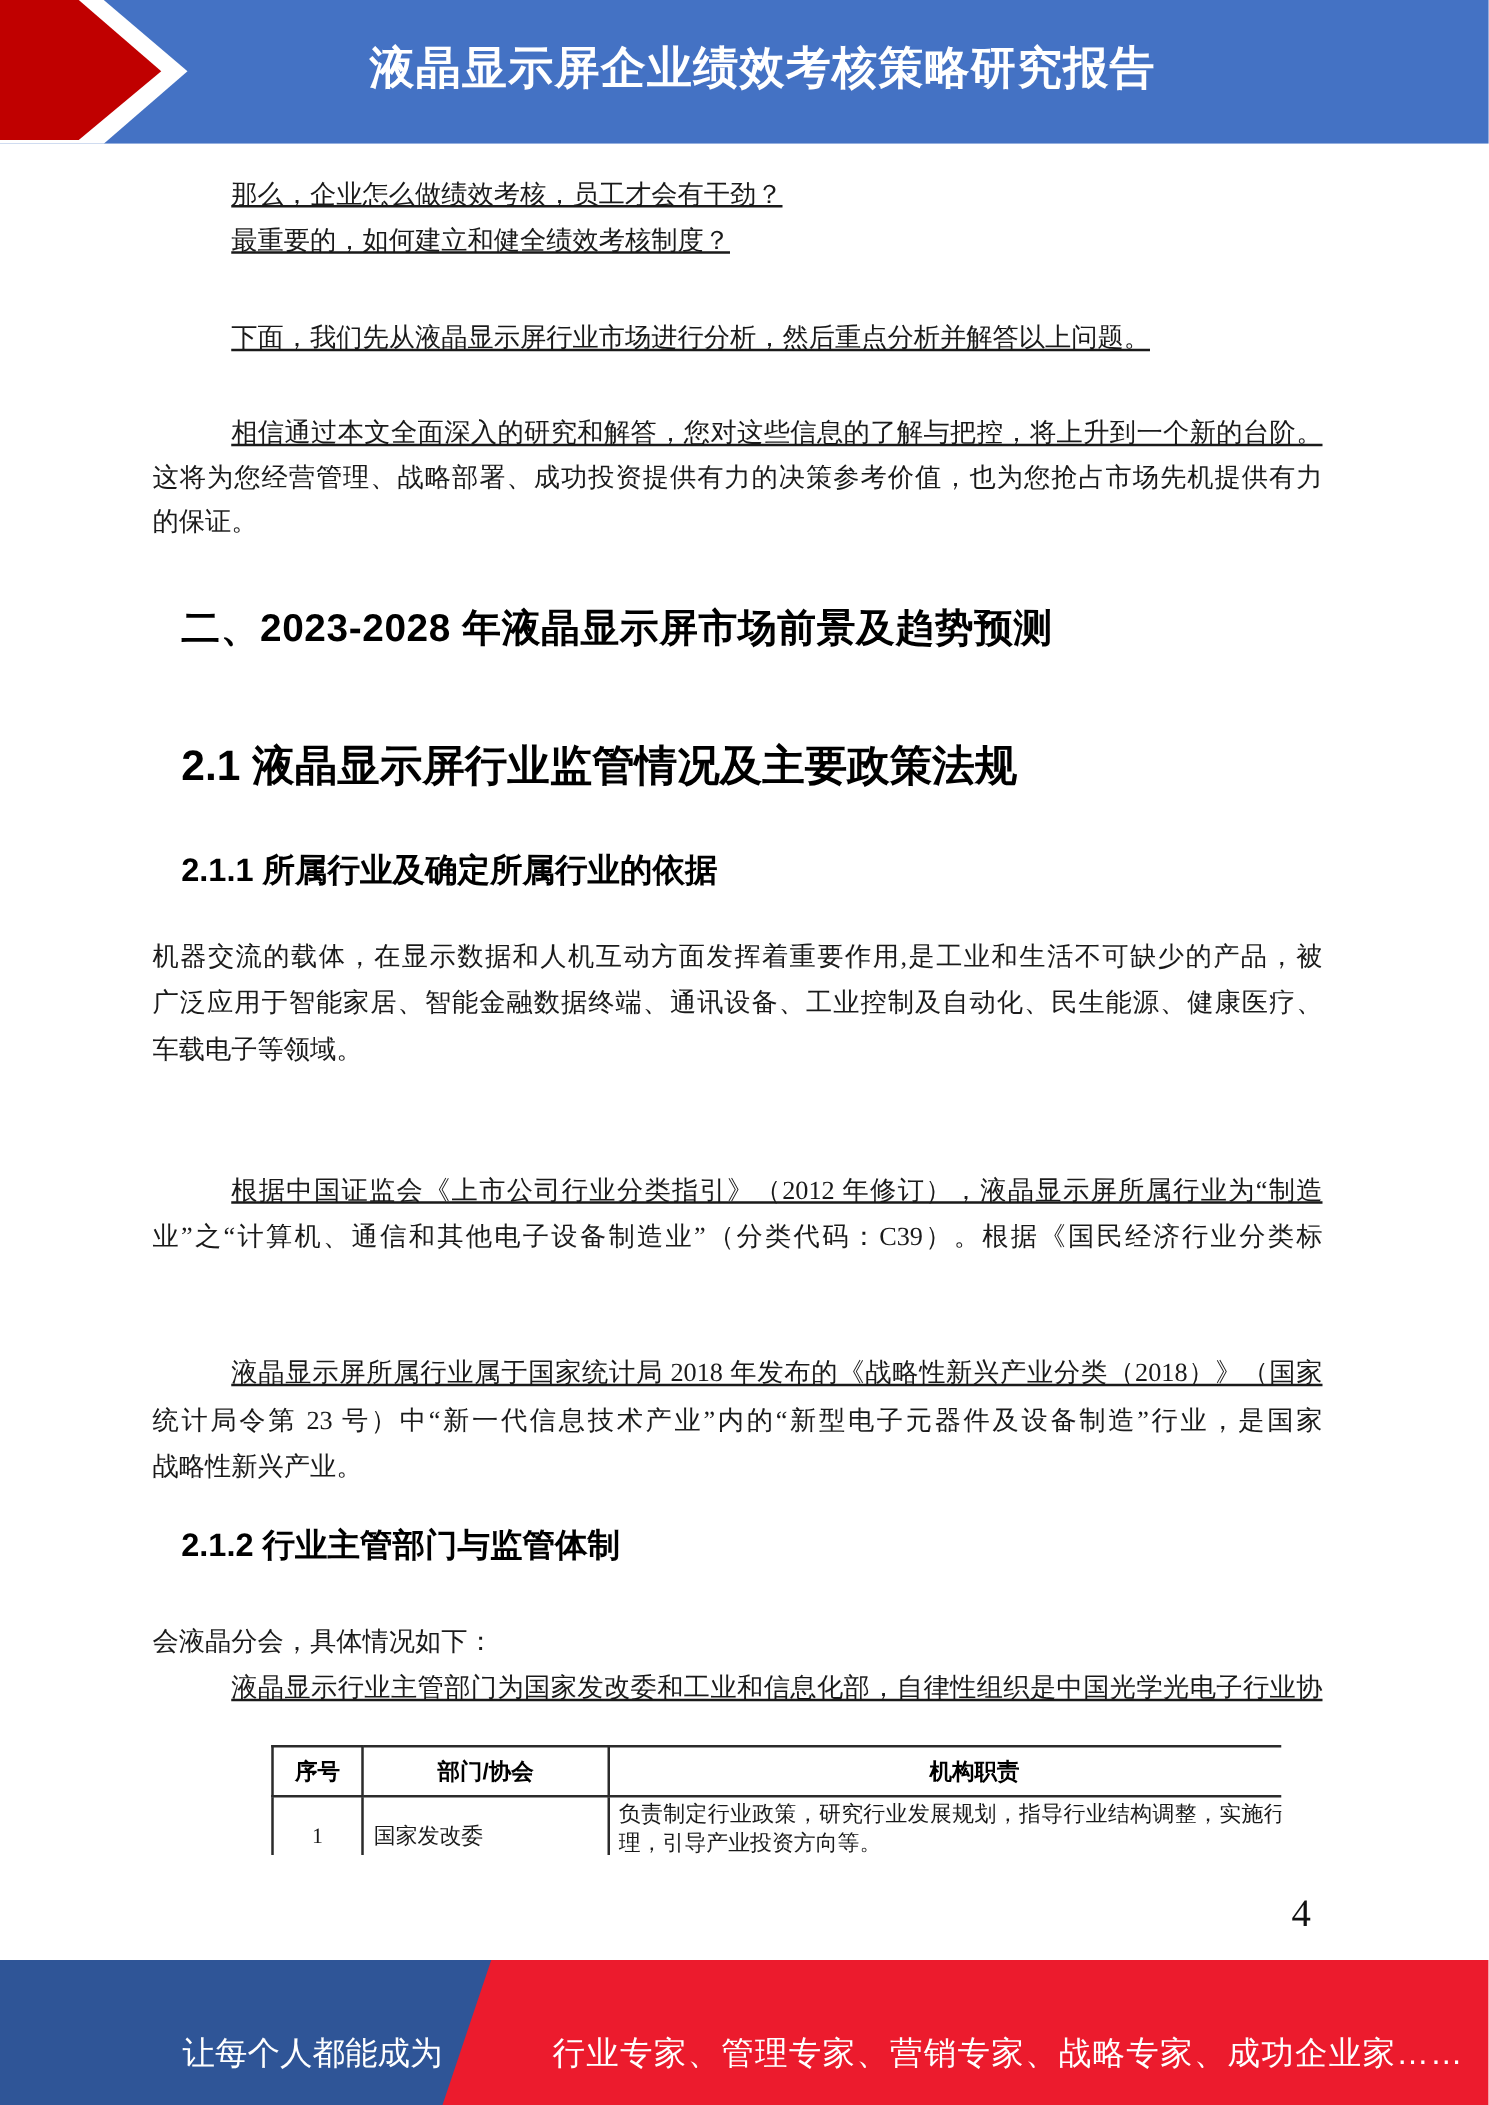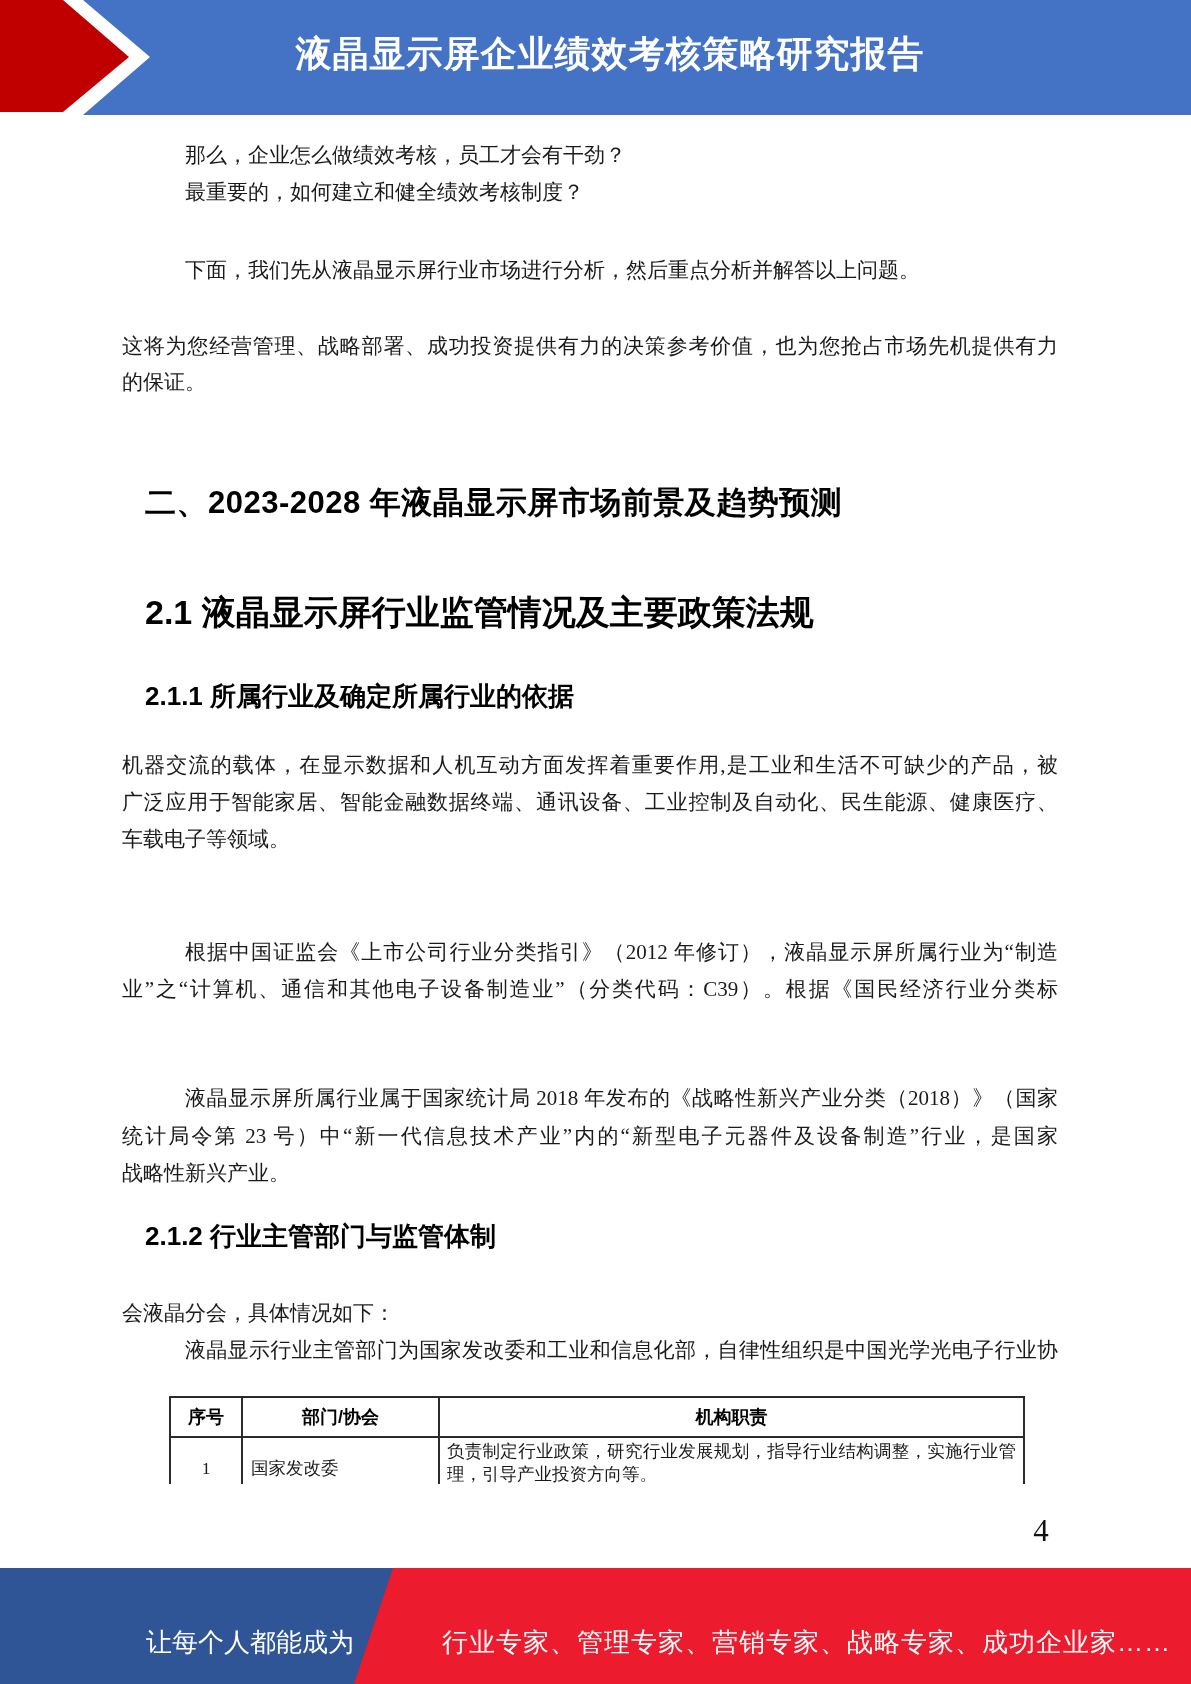--- a/index.html
+++ b/index.html
@@ -22,39 +22,39 @@
   .banner-white{fill:#ffffff;}
   .banner-red{fill:var(--arrow-red);}
   .banner-title{
     position:absolute;left:110px;top:30px;width:1000px;text-align:center;
     font-family:"Liberation Sans","DejaVu Sans",sans-serif;
     font-weight:bold;font-size:36px;line-height:48px;color:#ffffff;letter-spacing:1px;
   }
   
   .para{position:absolute;left:122px;width:936px;font-size:21px;color:var(--ink);}
   .pline{text-align:justify;text-align-last:justify;}
-  .pline.first{text-indent:63px;}
+  .pline.first{text-indent:63px;text-decoration:underline;}
   .pline.last{text-align:left;text-align-last:left;}
   .lh37{line-height:37px;}
   .lh355{line-height:35.5px;}
   .lh375{line-height:37.5px;}
   h1,h2,h3{
     position:absolute;left:145px;
     font-family:"Liberation Sans","DejaVu Sans",sans-serif;
     font-weight:bold;color:#000;white-space:nowrap;
   }
   h1{font-size:31px;top:482px;letter-spacing:0.5px;}
   h2{font-size:34px;top:590px;}
   h3.s211{font-size:26px;top:679px;}
   h3.s212{font-size:26px;top:1219px;}
   
   .table-clip{
     position:absolute;left:169px;top:1396px;width:856px;height:88px;overflow:hidden;
   }
-  table{border-collapse:collapse;width:854px;table-layout:fixed;}
+  table{border-collapse:collapse;width:854px;table-layout:fixed;margin-left:48px;}
   th,td{border:2px solid #2b2b2b;}
   th{
     height:40px;font-family:"Liberation Sans","DejaVu Sans",sans-serif;
     font-weight:bold;font-size:18px;text-align:center;vertical-align:middle;color:#000;
   }
   td{font-size:17.5px;line-height:22.5px;vertical-align:middle;height:62px;}
   td.c1{text-align:center;}
   td.c2{padding-left:8px;text-align:left;}
   td.c3{padding:2px 7px;text-align:justify;vertical-align:top;}
   .w1{width:72px;}.w2{width:197px;}.w3{width:585px;}
@@ -98,20 +98,21 @@
 
 <div class="para lh37" style="top:174px">
   <div class="pline first last">最重要的，如何建立和健全绩效考核制度？</div>
 </div>
 
 <div class="para lh37" style="top:252px">
   <div class="pline first last">下面，我们先从液晶显示屏行业市场进行分析，然后重点分析并解答以上问题。</div>
 </div>
 
 <div class="para lh355" style="top:329px">
+  <div class="pline first">相信通过本文全面深入的研究和解答，您对这些信息的了解与把控，将上升到一个新的台阶。</div>
   <div class="pline">这将为您经营管理、战略部署、成功投资提供有力的决策参考价值，也为您抢占市场先机提供有力</div>
   <div class="pline last">的保证。</div>
 </div>
 
 <h1>二、2023-2028 年液晶显示屏市场前景及趋势预测</h1>
 <h2>2.1 液晶显示屏行业监管情况及主要政策法规</h2>
 <h3 class="s211">2.1.1 所属行业及确定所属行业的依据</h3>
 
 <div class="para lh37" style="top:747px">
   <div class="pline">机器交流的载体，在显示数据和人机互动方面发挥着重要作用,是工业和生活不可缺少的产品，被</div>

